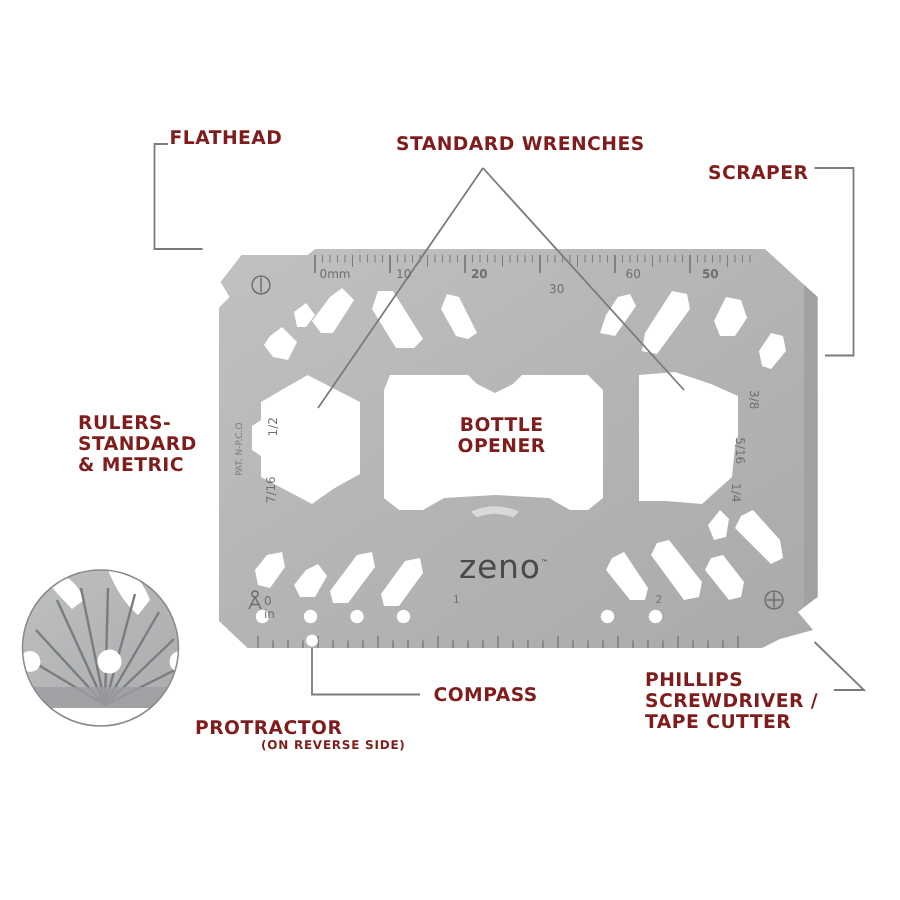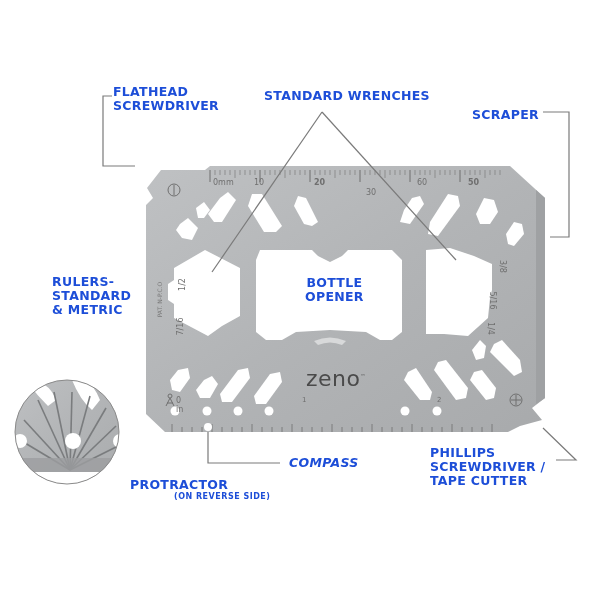--- a/index.html
+++ b/index.html
@@ -1,17 +1,17 @@
 <!DOCTYPE html>
 <html><head>
 <meta charset="utf-8">
 <style>
   html, body { margin:0; padding:0; background:#ffffff; }
   body { width:600px; height:600px; position:relative; overflow:hidden; font-family:"DejaVu Sans", sans-serif; }
-  .label { position:absolute; font-family:"DejaVu Sans", sans-serif; font-weight:bold; color:#1d4ed8; font-size:12.5px; line-height:14px; letter-spacing:0.3px; text-transform:uppercase; }
+  .label { position:absolute; font-family:"DejaVu Sans", sans-serif; font-weight:bold; color:#7f1d1d; font-size:12.5px; line-height:14px; letter-spacing:0.3px; text-transform:uppercase; }
   .label .sub { display:block; font-size:8px; line-height:10px; letter-spacing:0.5px;margin-left:44px; }
   svg.art { position:absolute; left:0; top:0; }
 </style>
 </head>
 <body>
 
 <svg class="art" width="600" height="600" viewBox="0 0 600 600">
   <defs>
     <linearGradient id="metal" x1="0" y1="0" x2="1" y2="1">
       <stop offset="0" stop-color="#bfc1c3"></stop>
@@ -219,21 +219,21 @@
     <polyline points="543,112 569,112 569,237 550,237"></polyline>
 
     <polyline points="208,432 208,463 280,463"></polyline>
 
     <polyline points="543,428 576,460 556,460"></polyline>
   </g>
 </svg>
 
 <div style="position:absolute;left:0;top:0;">
   <span style="position:absolute;left:213px;top:178px;font-size:8px;color:#6f6f6f;">0mm</span>
-  <span style="position:absolute;left:254px;top:178px;font-size:8px;color:#6f6f6f;">10</span>
+  <span style="position:absolute;left:264px;top:178px;font-size:8px;color:#6f6f6f;">10</span>
   <span style="position:absolute;left:314px;top:178px;font-size:8px;color:#6f6f6f;font-weight:bold;">20</span>
   <span style="position:absolute;left:366px;top:188px;font-size:8px;color:#6f6f6f;">30</span>
   <span style="position:absolute;left:417px;top:178px;font-size:8px;color:#6f6f6f;">60</span>
   <span style="position:absolute;left:468px;top:178px;font-size:8px;color:#6f6f6f;font-weight:bold;">50</span>
 </div>
 <div style="position:absolute;left:0;top:0;">
   <span style="position:absolute;left:176px;top:396px;font-size:8px;color:#6f6f6f;">0 in</span>
   <span style="position:absolute;left:302px;top:396px;font-size:7px;color:#6f6f6f;">1</span>
   <span style="position:absolute;left:437px;top:396px;font-size:7px;color:#6f6f6f;">2</span>
 </div>
@@ -243,38 +243,37 @@
 <span style="position:absolute;left:496px;top:262px;font-size:8px;color:#6f6f6f;transform:rotate(90deg);">3/8</span>
 <span style="position:absolute;left:484px;top:296px;font-size:8px;color:#6f6f6f;transform:rotate(90deg);">5/16</span>
 <span style="position:absolute;left:484px;top:324px;font-size:8px;color:#6f6f6f;transform:rotate(90deg);">1/4</span>
 
 <div style="position:absolute;left:306px;top:366px;font-size:22px;color:#4a4a4a;letter-spacing:0.5px;font-family:'DejaVu Sans',sans-serif;">
   <span>zeno</span><sup style="font-size:5px;">™</sup>
 </div>
 
 <div class="label" style="left:113px;top:85px;">
   <span>FLATHEAD</span><br>
-  <span>SCREWDRIVER</span>
 </div>
 <div class="label" style="left:264px;top:89px;">
   <span>STANDARD WRENCHES</span>
 </div>
 <div class="label" style="left:472px;top:108px;">
   <span>SCRAPER</span>
 </div>
 <div class="label" style="left:52px;top:275px;">
   <span>RULERS-</span><br>
   <span>STANDARD</span><br>
   <span>&amp; METRIC</span>
 </div>
 <div class="label" style="left:305px;top:276px;text-align:center;">
   <span>BOTTLE</span><br>
   <span>OPENER</span>
 </div>
-<div class="label" style="left:289px;top:456px;font-style:italic;">
+<div class="label" style="left:289px;top:456px;">
   <span>COMPASS</span>
 </div>
 <div class="label" style="left:130px;top:478px;">
   <span>PROTRACTOR</span>
   <span class="sub">(ON REVERSE SIDE)</span>
 </div>
 <div class="label" style="left:430px;top:446px;">
   <span>PHILLIPS</span><br>
   <span>SCREWDRIVER /</span><br>
   <span>TAPE CUTTER</span>

